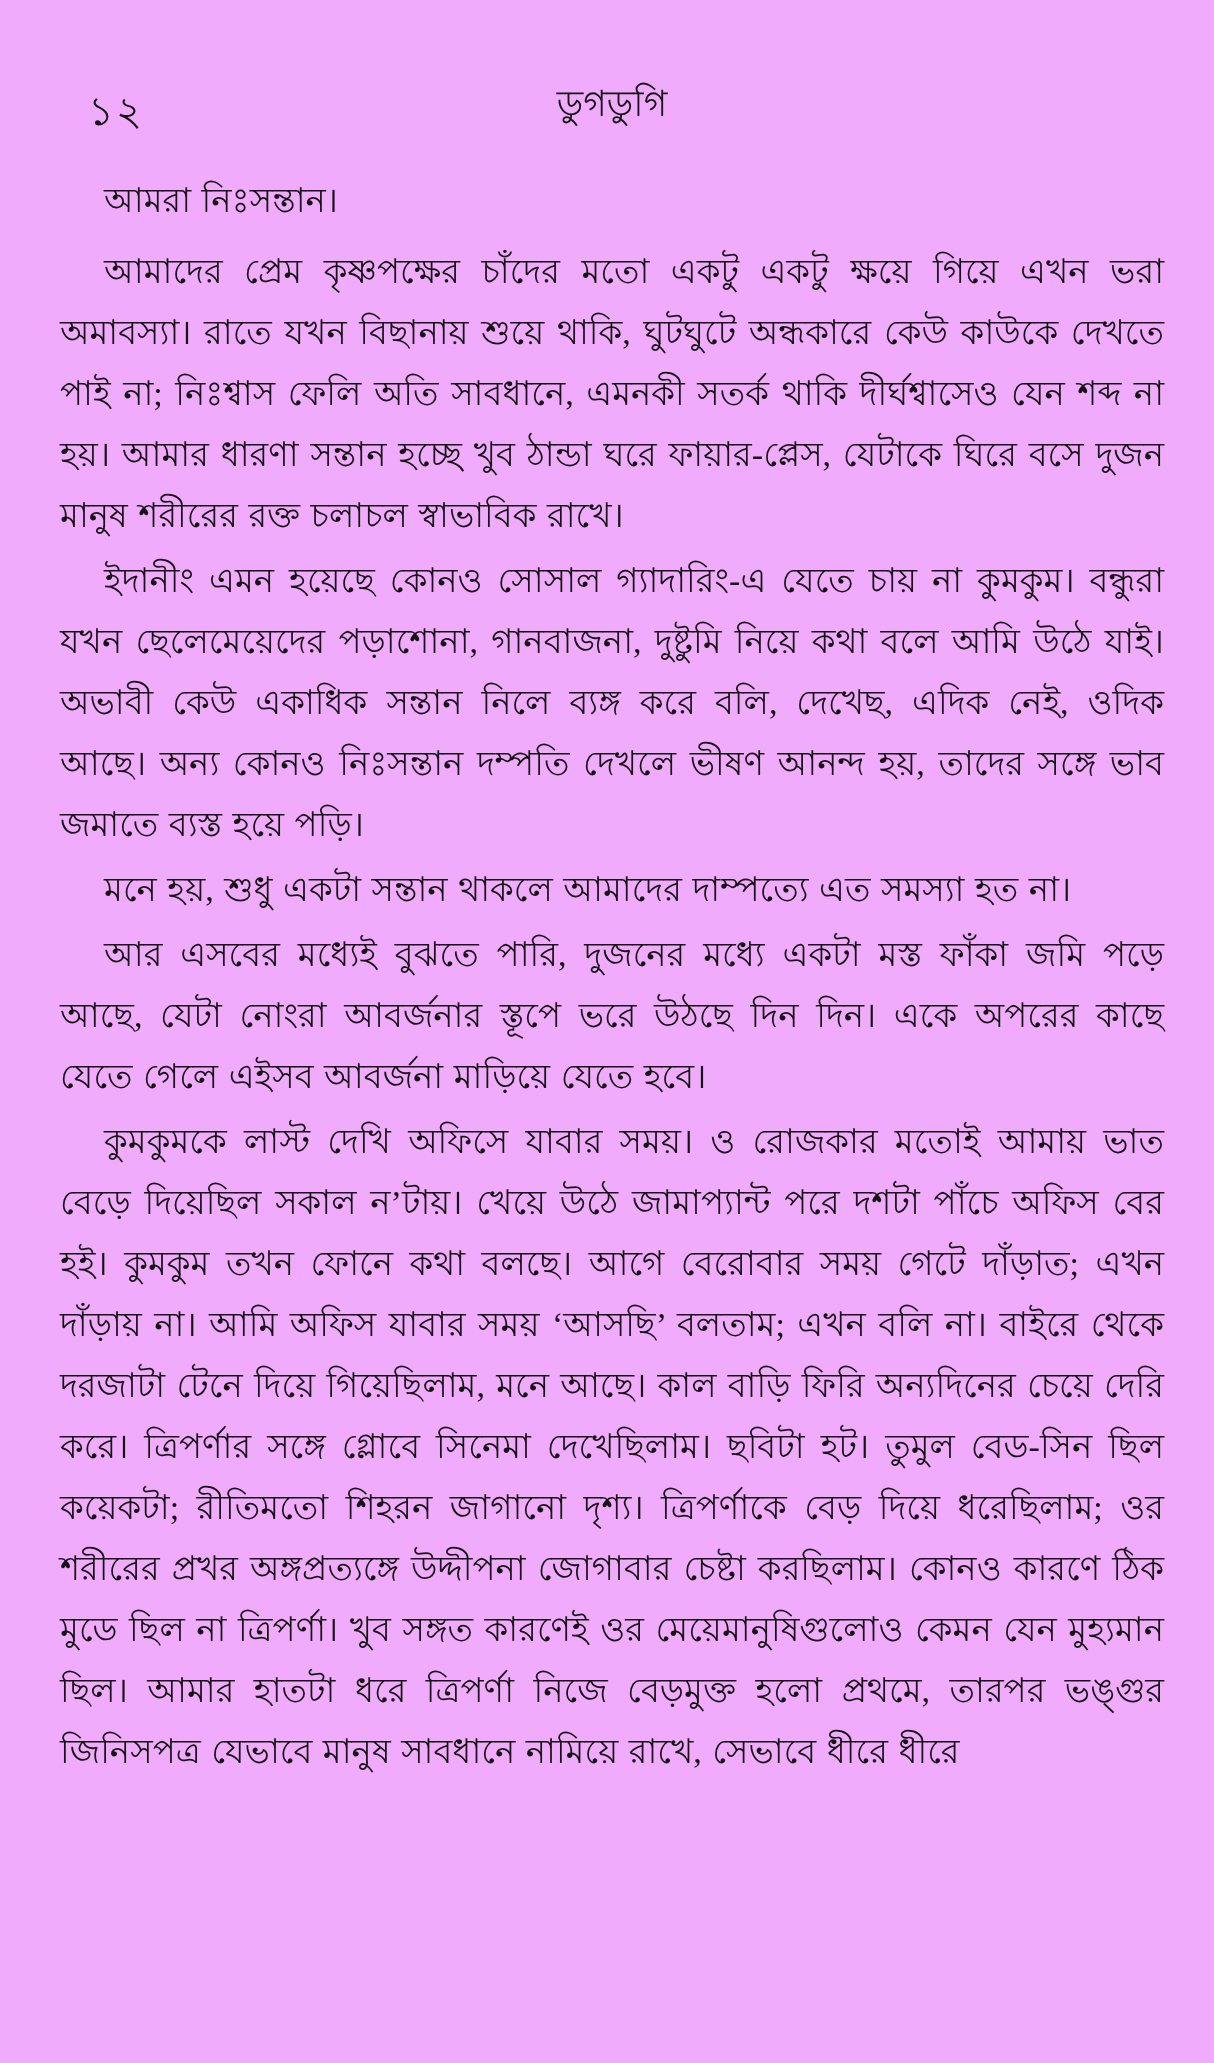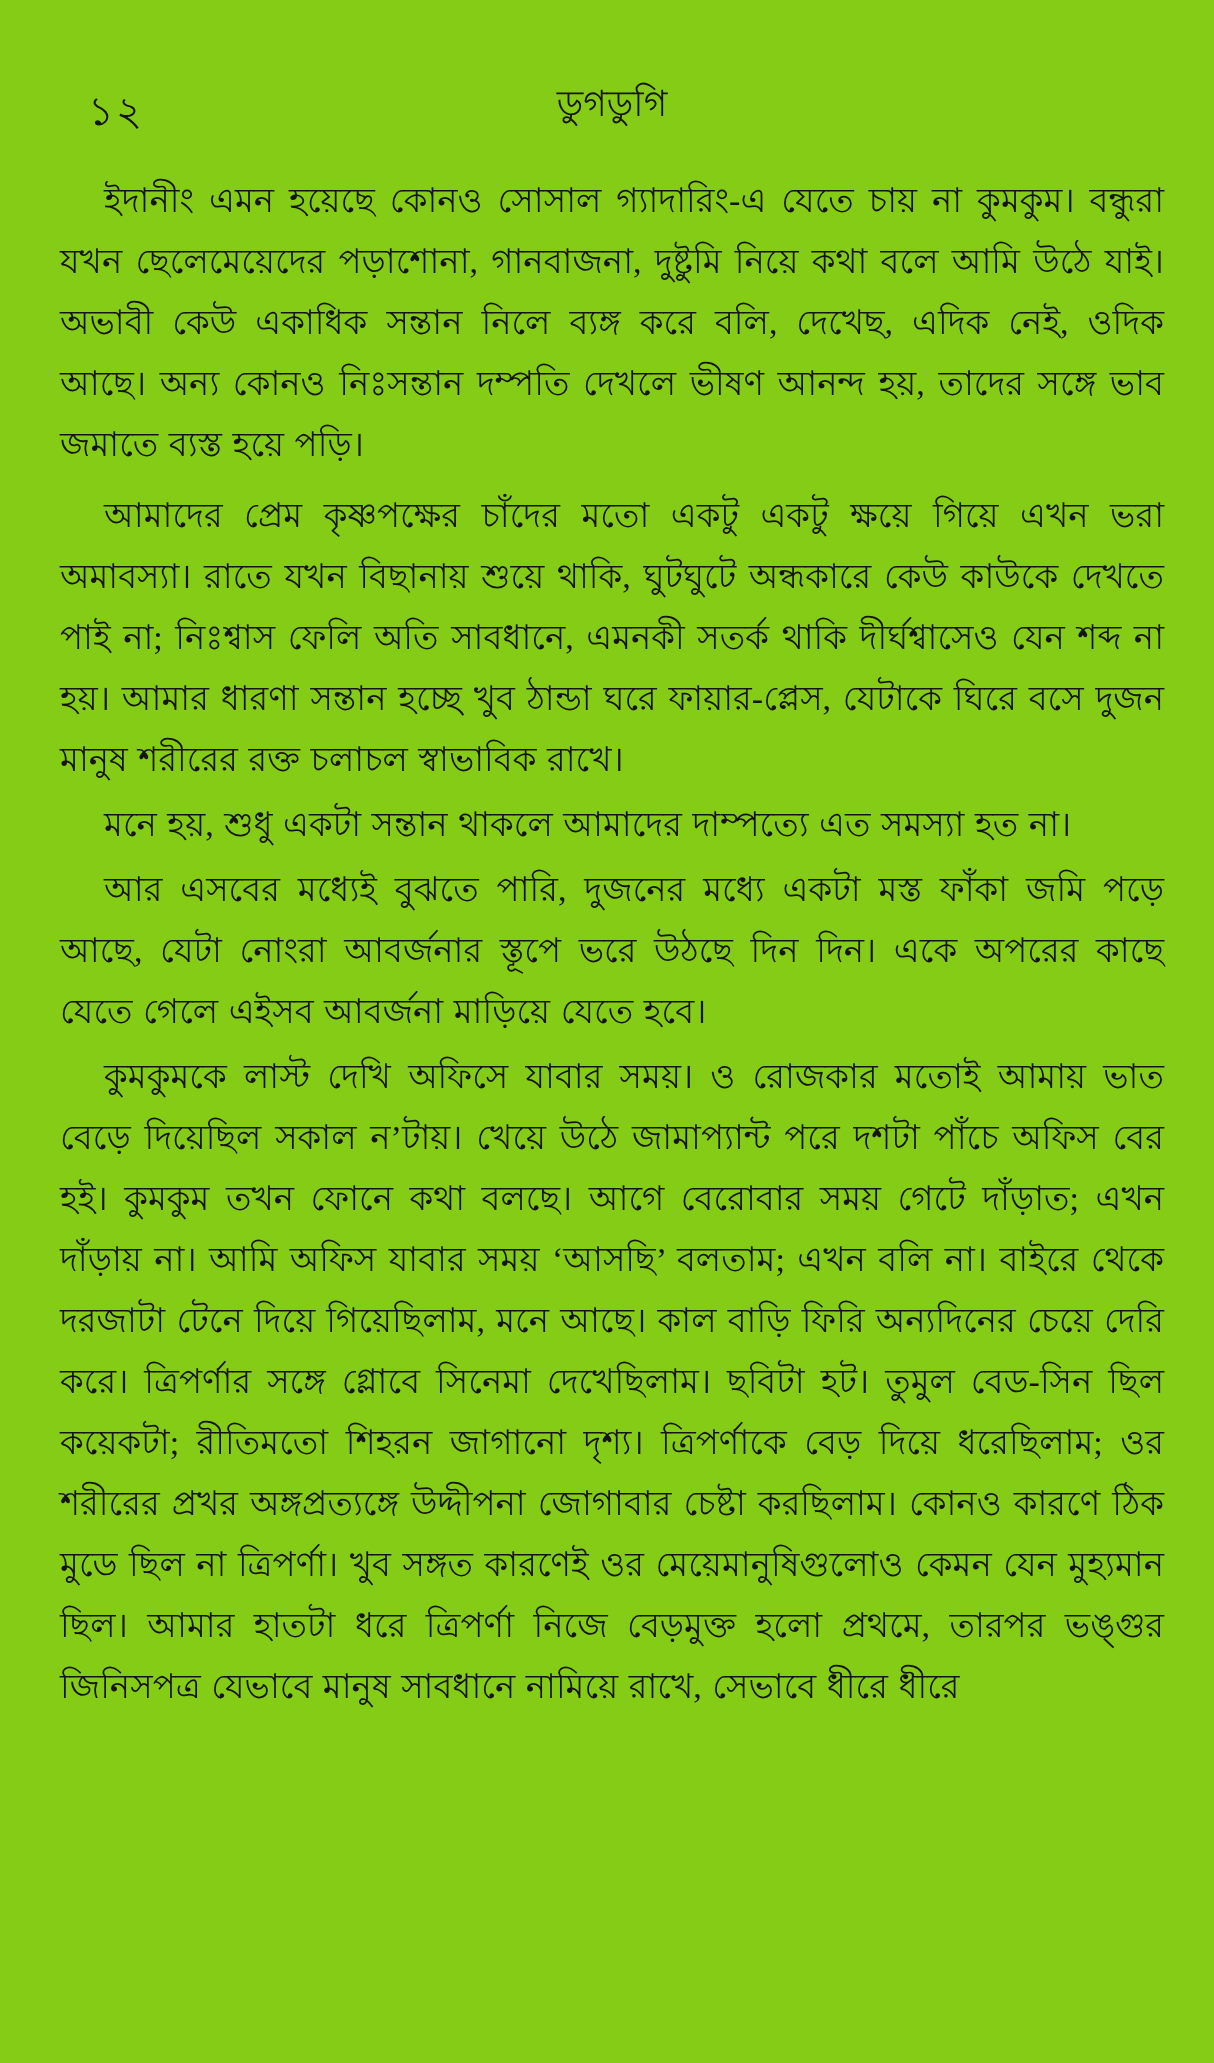--- a/index.html
+++ b/index.html
@@ -5,21 +5,21 @@
   html, body {
     margin: 0;
     padding: 0;
     background: #e9e9e9;
   }
   .page {
     position: relative;
     width: 1214px;
     height: 2063px;
     margin: 0 auto;
-    background: #84cc16;
+    background: #f0abfc;
     color: #161412;
     font-family: "Liberation Serif", "DejaVu Serif", serif;
     box-sizing: border-box;
     padding: 72px 50px 40px 60px;
     overflow: hidden;
   }
   .running-head {
     position: relative;
     height: 70px;
     margin-bottom: 28px;
@@ -59,20 +59,21 @@
 <body>
 
 <div class="page">
 
   <div class="running-head">
     <span class="page-number">১২</span>
     <span class="running-title">ডুগডুগি</span>
   </div>
 
   <div class="body-text">
+    <p>আমরা নিঃসন্তান।</p>
+    <p>আমাদের প্রেম কৃষ্ণপক্ষের চাঁদের মতো একটু একটু ক্ষয়ে গিয়ে এখন ভরা অমাবস্যা। রাতে যখন বিছানায় শুয়ে থাকি, ঘুটঘুটে অন্ধকারে কেউ কাউকে দেখতে পাই না; নিঃশ্বাস ফেলি অতি সাবধানে, এমনকী সতর্ক থাকি দীর্ঘশ্বাসেও যেন শব্দ না হয়। আমার ধারণা সন্তান হচ্ছে খুব ঠান্ডা ঘরে ফায়ার-প্লেস, যেটাকে ঘিরে বসে দুজন মানুষ শরীরের রক্ত চলাচল স্বাভাবিক রাখে।</p>
     <p>ইদানীং এমন হয়েছে কোনও সোসাল গ্যাদারিং-এ যেতে চায় না কুমকুম। বন্ধুরা যখন ছেলেমেয়েদের পড়াশোনা, গানবাজনা, দুষ্টুমি নিয়ে কথা বলে আমি উঠে যাই। অভাবী কেউ একাধিক সন্তান নিলে ব্যঙ্গ করে বলি, দেখেছ, এদিক নেই, ওদিক আছে। অন্য কোনও নিঃসন্তান দম্পতি দেখলে ভীষণ আনন্দ হয়, তাদের সঙ্গে ভাব জমাতে ব্যস্ত হয়ে পড়ি।</p>
-    <p>আমাদের প্রেম কৃষ্ণপক্ষের চাঁদের মতো একটু একটু ক্ষয়ে গিয়ে এখন ভরা অমাবস্যা। রাতে যখন বিছানায় শুয়ে থাকি, ঘুটঘুটে অন্ধকারে কেউ কাউকে দেখতে পাই না; নিঃশ্বাস ফেলি অতি সাবধানে, এমনকী সতর্ক থাকি দীর্ঘশ্বাসেও যেন শব্দ না হয়। আমার ধারণা সন্তান হচ্ছে খুব ঠান্ডা ঘরে ফায়ার-প্লেস, যেটাকে ঘিরে বসে দুজন মানুষ শরীরের রক্ত চলাচল স্বাভাবিক রাখে।</p>
     <p>মনে হয়, শুধু একটা সন্তান থাকলে আমাদের দাম্পত্যে এত সমস্যা হত না।</p>
     <p>আর এসবের মধ্যেই বুঝতে পারি, দুজনের মধ্যে একটা মস্ত ফাঁকা জমি পড়ে আছে, যেটা নোংরা আবর্জনার স্তূপে ভরে উঠছে দিন দিন। একে অপরের কাছে যেতে গেলে এইসব আবর্জনা মাড়িয়ে যেতে হবে।</p>
     <p>কুমকুমকে লাস্ট দেখি অফিসে যাবার সময়। ও রোজকার মতোই আমায় ভাত বেড়ে দিয়েছিল সকাল ন’টায়। খেয়ে উঠে জামাপ্যান্ট পরে দশটা পাঁচে অফিস বের হই। কুমকুম তখন ফোনে কথা বলছে। আগে বেরোবার সময় গেটে দাঁড়াত; এখন দাঁড়ায় না। আমি অফিস যাবার সময় ‘আসছি’ বলতাম; এখন বলি না। বাইরে থেকে দরজাটা টেনে দিয়ে গিয়েছিলাম, মনে আছে। কাল বাড়ি ফিরি অন্যদিনের চেয়ে দেরি করে। ত্রিপর্ণার সঙ্গে গ্লোবে সিনেমা দেখেছিলাম। ছবিটা হট। তুমুল বেড-সিন ছিল কয়েকটা; রীতিমতো শিহরন জাগানো দৃশ্য। ত্রিপর্ণাকে বেড় দিয়ে ধরেছিলাম; ওর শরীরের প্রখর অঙ্গপ্রত্যঙ্গে উদ্দীপনা জোগাবার চেষ্টা করছিলাম। কোনও কারণে ঠিক মুডে ছিল না ত্রিপর্ণা। খুব সঙ্গত কারণেই ওর মেয়েমানুষিগুলোও কেমন যেন মুহ্যমান ছিল। আমার হাতটা ধরে ত্রিপর্ণা নিজে বেড়মুক্ত হলো প্রথমে, তারপর ভঙ্গুর জিনিসপত্র যেভাবে মানুষ সাবধানে নামিয়ে রাখে, সেভাবে ধীরে ধীরে</p>
   </div>
 
 </div>
 
 </body></html>

